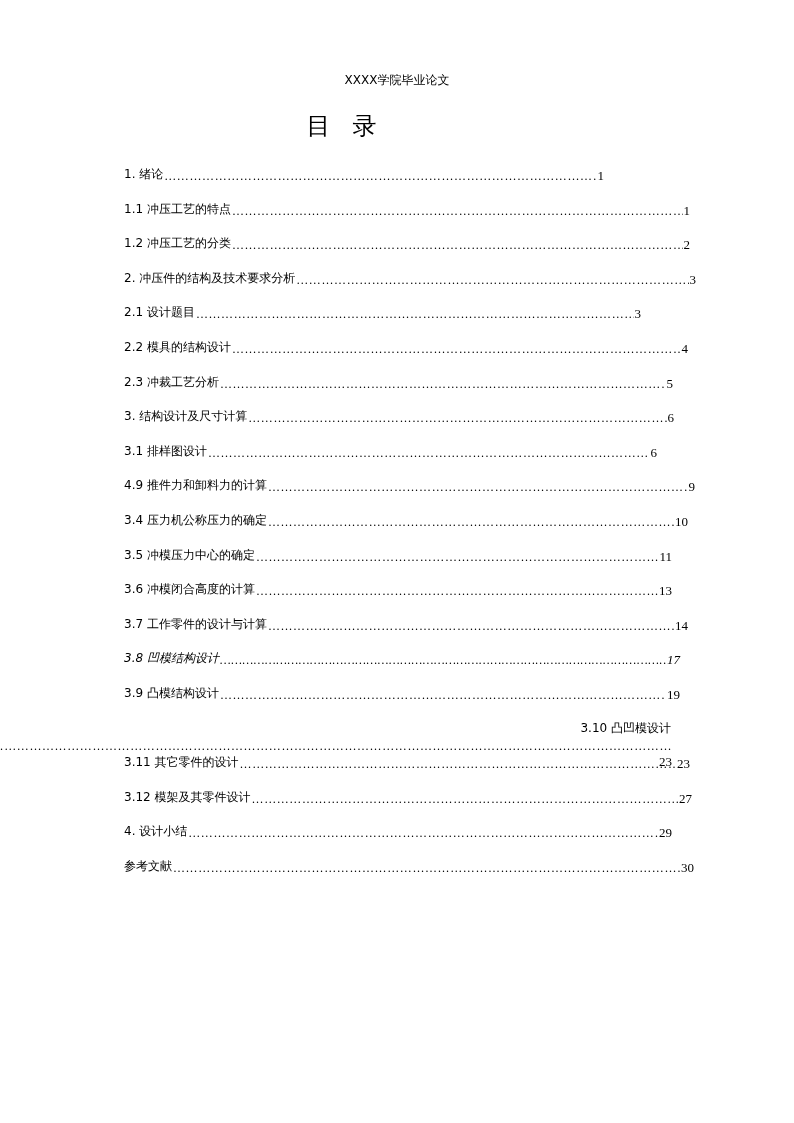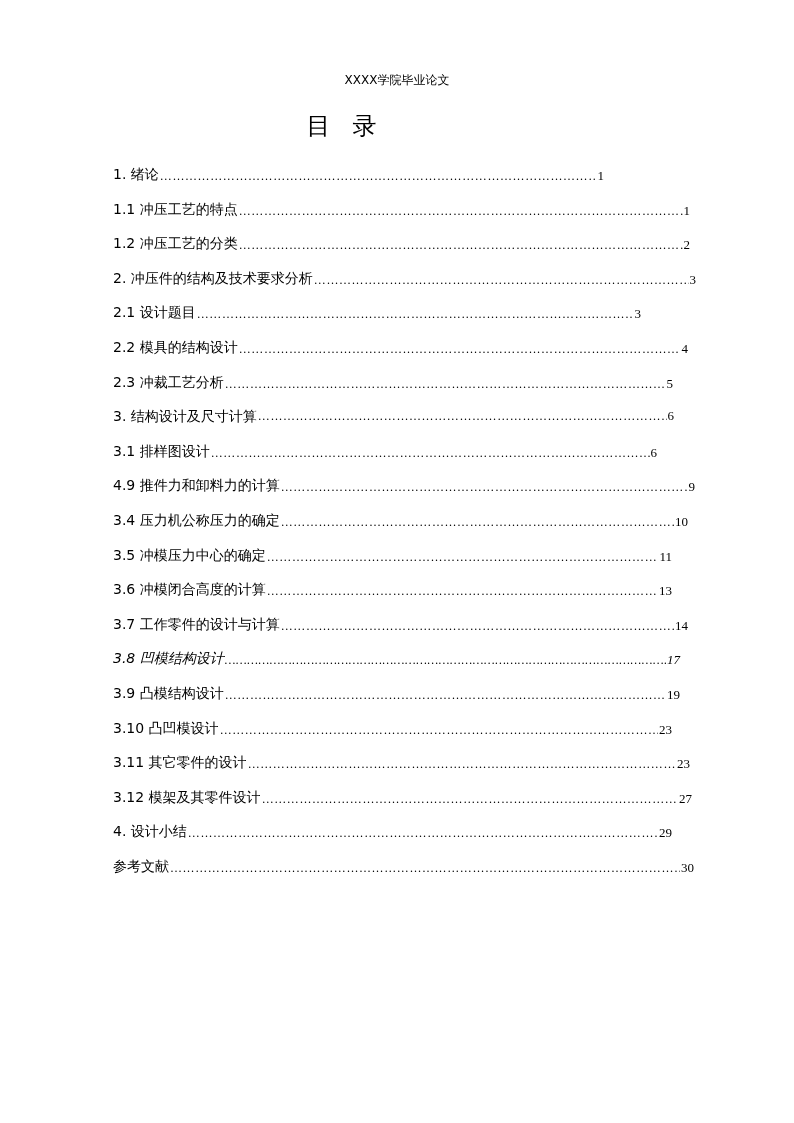--- a/index.html
+++ b/index.html
@@ -52,23 +52,24 @@
     }
     .toc-row .entry {
       position: absolute;
       left: 0;
       top: 0;
       display: flex;
       align-items: flex-end;
     }
     .toc-label {
       font-family: "DejaVu Sans", sans-serif;
-      font-size: 14px;
+      font-size: 12px;
       background: #fff;
       padding-right: 1px;
+      margin-left: 11px;
     }
     .leader {
       flex: 1 1 auto;
       overflow: hidden;
       font-family: "Liberation Serif", serif;
       font-size: 12px;
       line-height: 16px;
       letter-spacing: 0.6px;
       color: #000;
       height: 16px;
@@ -134,21 +135,21 @@
       </div>
     </div>
     <div class="toc-row">
       <div class="entry" style="width: 560px;">
         <span class="toc-label">2.3 冲裁工艺分析</span>
         <span class="leader"></span>
         <span class="page-num">5</span>
       </div>
     </div>
     <div class="toc-row">
-      <div class="entry" style="width: 561px; align-items: center;">
+      <div class="entry" style="width: 561px;">
         <span class="toc-label">3. 结构设计及尺寸计算</span>
         <span class="leader"></span>
         <span class="page-num">6</span>
       </div>
     </div>
     <div class="toc-row">
       <div class="entry" style="width: 544px;">
         <span class="toc-label">3.1 排样图设计</span>
         <span class="leader"></span>
         <span class="page-num">6</span>
@@ -197,21 +198,21 @@
       </div>
     </div>
     <div class="toc-row">
       <div class="entry" style="width: 567px;">
         <span class="toc-label">3.9 凸模结构设计</span>
         <span class="leader"></span>
         <span class="page-num">19</span>
       </div>
     </div>
     <div class="toc-row">
-      <div class="entry" style="width: 559px;">
+      <div class="entry" style="width: 559px; flex-direction: column;">
         <span class="toc-label">3.10 凸凹模设计</span>
         <span class="leader"></span>
         <span class="page-num">23</span>
       </div>
     </div>
     <div class="toc-row">
       <div class="entry" style="width: 577px;">
         <span class="toc-label">3.11 其它零件的设计</span>
         <span class="leader"></span>
         <span class="page-num">23</span>

